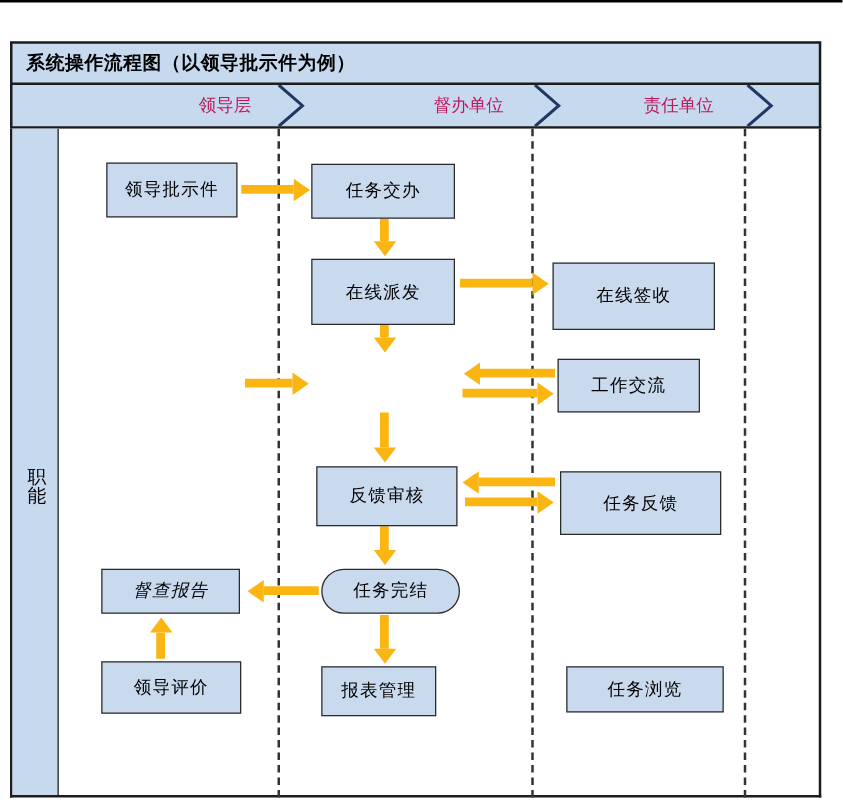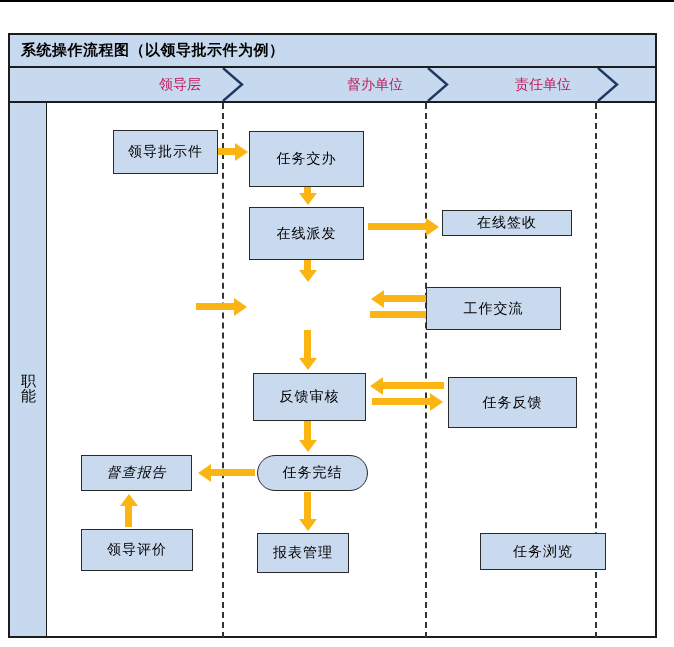--- a/index.html
+++ b/index.html
@@ -111,26 +111,26 @@
   <div class="ar ar-l" style="left:376px; top:262px; width:60px;"></div>
   <div class="ar ar-r" style="left:362px; top:278px; width:60px;"></div>
   <div class="ar ar-d" style="left:296px; top:297px; height:28px;"></div>
   <div class="ar ar-l" style="left:375px; top:349px; width:61px;"></div>
   <div class="ar ar-r" style="left:364px; top:365px; width:58px;"></div>
   <div class="ar ar-d" style="left:296px; top:382px; height:25px;"></div>
   <div class="ar ar-l" style="left:203px; top:436px; width:44px;"></div>
   <div class="ar ar-d" style="left:296px; top:459px; height:27px;"></div>
   <div class="ar ar-u" style="left:117px; top:473px; height:21px;"></div>
 
-  <div class="box" style="left:77px;  top:97px;  width:105px; height:44px;margin-left:28px;">领导批示件</div>
-  <div class="box" style="left:241px; top:98px;  width:115px; height:56px;">任务交办</div>
+  <div class="box" style="left:77px;  top:97px;  width:105px; height:44px;">领导批示件</div>
+  <div class="box" style="left:241px; top:98px;  width:115px; height:44px;">任务交办</div>
   <div class="box" style="left:241px; top:174px; width:115px; height:53px;">在线派发</div>
-  <div class="box" style="left:434px; top:177px; width:130px; height:26px;">在线签收</div>
-  <div class="box" style="left:418px; top:254px; width:135px; height:43px;">工作交流</div>
+  <div class="box" style="left:434px; top:177px; width:130px; height:54px;">在线签收</div>
+  <div class="box" style="left:438px; top:254px; width:114px; height:43px;">工作交流</div>
   <div class="box" style="left:245px; top:340px; width:113px; height:48px;">反馈审核</div>
   <div class="box" style="left:440px; top:344px; width:129px; height:51px;">任务反馈</div>
   <div class="box" style="left:73px;  top:422px; width:111px; height:36px;font-style:italic;">督查报告</div>
   <div class="box" style="left:249px; top:422px; width:111px; height:36px;border-radius:18px;">任务完结</div>
   <div class="box" style="left:73px;  top:496px; width:112px; height:42px;">领导评价</div>
   <div class="box" style="left:249px; top:500px; width:92px; height:40px;">报表管理</div>
-  <div class="box" style="left:445px; top:500px; width:126px; height:37px;margin-left:27px;">任务浏览</div>
+  <div class="box" style="left:445px; top:500px; width:126px; height:37px;">任务浏览</div>
 
 </div>
 
 </body></html>

